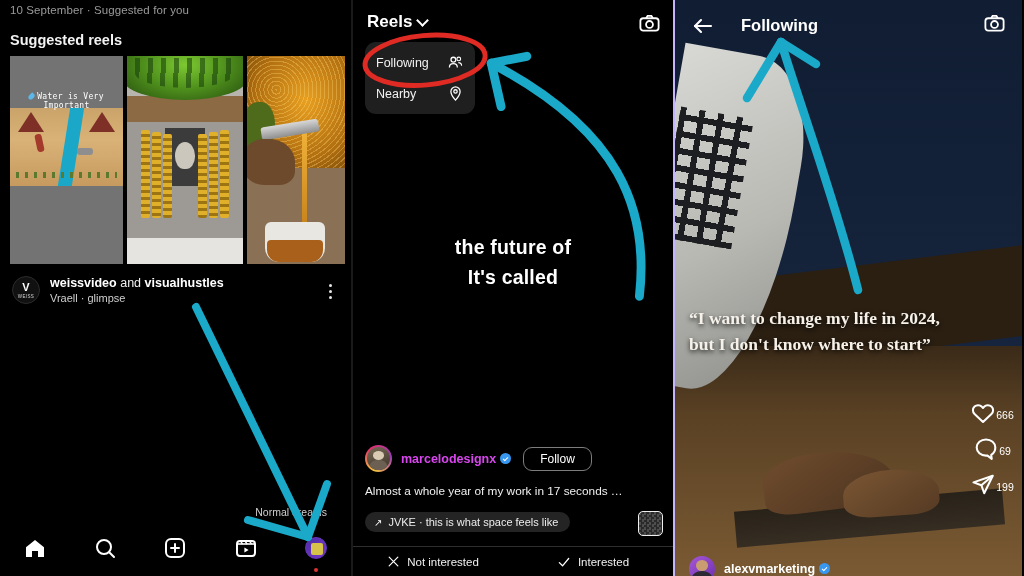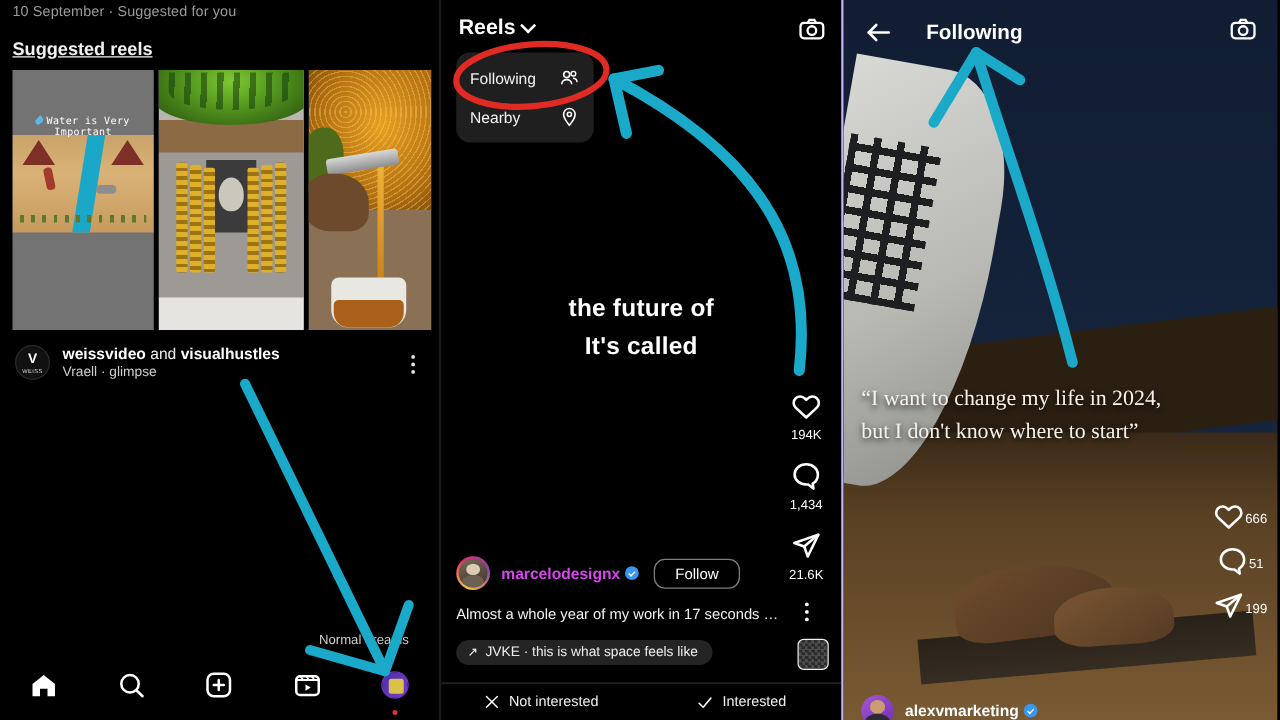--- a/index.html
+++ b/index.html
@@ -9,21 +9,21 @@
   .screen { position:relative; width:1024px; height:576px; display:flex; background:#000; }
 
   
   .panel { position:relative; height:576px; overflow:hidden; background:#000; }
   .p-left   { width:351px; }
   .p-mid    { width:324px; border-left:2px solid #1a1a1a; border-right:2px solid #c4b5fd;text-decoration:underline; }
   .p-right  { width:347px; }
 
   
   .meta-row { padding:4px 10px 0 10px; font-size:11.5px; color:#9a9a9a; letter-spacing:.1px; white-space:nowrap; }
-  .sug-title { padding:16px 10px 8px 10px; font-size:14.5px; font-weight:bold; color:#f2f2f2;text-decoration:underline; }
+  .sug-title { padding:16px 10px 8px 10px; font-size:14.5px; font-weight:bold; color:#f2f2f2; }
 
   .thumbs { display:flex; gap:4px; padding:0 10px 0 10px; height:208px; }
   .thumb { position:relative; flex:1; overflow:hidden; background:#737373; }
   .thumb.t1 { flex:0 0 113px; }
   .thumb.t2 { flex:0 0 116px; }
   .thumb.t3 { flex:0 0 98px; }
 
   
   .t1-inner { position:absolute; left:0; right:0; top:52px; height:78px;
      background:linear-gradient(180deg,#caa36a 0%,#d9b277 40%,#c79a5f 100%); }
@@ -188,21 +188,21 @@
      background:linear-gradient(180deg,#1d1a16,#2b2620); transform:rotate(-5deg); opacity:.85;}
 
   .r-head { position:absolute; left:0; right:0; top:12px; display:flex; align-items:center;
      padding:0 16px; z-index:6; }
   .r-back { width:24px;height:24px; position:relative; flex:0 0 24px;}
   .r-title { font-size:16.5px; font-weight:bold; color:#fff; margin-left:26px; }
   .r-cam { margin-left:auto; }
 
   .quote { position:absolute; left:14px; right:18px; top:305px; z-index:5;
      font-family:"Liberation Serif", serif; font-size:17.5px; color:#f6f2ea;
-     line-height:1.5; text-shadow:0 2px 5px rgba(0,0,0,.85); }
+     line-height:1.5; text-shadow:0 2px 5px rgba(0,0,0,.85);font-weight:bold; }
 
   .r-rail { position:absolute; right:8px; top:400px; width:44px; z-index:5;
      display:flex; flex-direction:column; align-items:center; }
   .r-rail .grp{ display:flex;flex-direction:row;align-items:center;margin-bottom:10px; }
   .r-rail .cnt{ font-size:10.5px;color:#fff;margin-top:3px; }
 
   .r-user { position:absolute; left:14px; bottom:-6px; display:flex; align-items:center; z-index:6;}
   .r-uav { width:26px;height:26px;border-radius:50%;flex:0 0 26px;
      background:linear-gradient(140deg,#a657d6,#6b2fb0); overflow:hidden; position:relative;}
   .r-uav::before{content:"";position:absolute;left:28%;top:16%;width:44%;height:40%;
@@ -364,46 +364,20 @@
           <circle cx="12" cy="9.1" r="2.4" fill="none" stroke="#fff" stroke-width="1.8"></circle>
           </svg>
       </div>
     </div>
 
     <div class="cap-overlay">
       <div>the future of</div>
       <div>It's called</div>
     </div>
 
-    <div class="rail">
-      <div class="grp">
-        <svg width="26" height="26" viewBox="0 0 24 24">
-          <path d="M12 20.3 4.2 13c-2-1.9-2-5 0-6.9 1.9-1.8 5-1.7 6.8.2l1 1 1-1c1.8-1.9 4.9-2 6.8-.2 2 1.9 2 5 0 6.9z" fill="none" stroke="#fff" stroke-width="1.9" stroke-linejoin="round"></path>
-          </svg>
-        <span class="cnt">194K</span>
-      </div>
-      <div class="grp">
-        <svg width="26" height="26" viewBox="0 0 24 24">
-          <path d="M12 3.2c-4.8 0-8.6 3.3-8.6 7.5 0 4.1 3.8 7.4 8.6 7.4h1.4l3.9 3-.5-3.7c2.3-1.3 3.8-3.8 3.8-6.7 0-4.2-3.8-7.5-8.6-7.5z" fill="none" stroke="#fff" stroke-width="1.9" stroke-linejoin="round"></path>
-          </svg>
-        <span class="cnt">1,434</span>
-      </div>
-      <div class="grp">
-        <svg width="26" height="26" viewBox="0 0 24 24">
-          <path d="M21 3.4 3.2 9.6l7.3 2.6 2.6 7.4z" fill="none" stroke="#fff" stroke-width="1.9" stroke-linejoin="round"></path>
-          <path d="M10.5 12.2 21 3.4" stroke="#fff" stroke-width="1.9"></path>
-          </svg>
-        <span class="cnt">21.6K</span>
-      </div>
-      <div class="kb">
-          <i></i>
-          <i></i>
-          <i></i>
-        </div>
-    </div>
 
     <div class="user-row">
       <div class="u-av">
           <div class="u-av-in"></div>
         </div>
       <span class="u-name">
         <span>marcelodesignx</span><span class="verif"></span>
       </span>
       <div class="follow-btn">Follow</div>
     </div>
@@ -477,21 +451,21 @@
       <div class="grp">
         <svg width="26" height="26" viewBox="0 0 24 24">
           <path d="M12 20.3 4.2 13c-2-1.9-2-5 0-6.9 1.9-1.8 5-1.7 6.8.2l1 1 1-1c1.8-1.9 4.9-2 6.8-.2 2 1.9 2 5 0 6.9z" fill="none" stroke="#fff" stroke-width="1.9" stroke-linejoin="round"></path>
           </svg>
         <span class="cnt">666</span>
       </div>
       <div class="grp">
         <svg width="26" height="26" viewBox="0 0 24 24">
           <path d="M12 3.2c-4.8 0-8.6 3.3-8.6 7.5 0 4.1 3.8 7.4 8.6 7.4h1.4l3.9 3-.5-3.7c2.3-1.3 3.8-3.8 3.8-6.7 0-4.2-3.8-7.5-8.6-7.5z" fill="none" stroke="#fff" stroke-width="1.9" stroke-linejoin="round"></path>
           </svg>
-        <span class="cnt">51</span>
+        <span class="cnt">69</span>
       </div>
       <div class="grp">
         <svg width="26" height="26" viewBox="0 0 24 24">
           <path d="M21 3.4 3.2 9.6l7.3 2.6 2.6 7.4z" fill="none" stroke="#fff" stroke-width="1.9" stroke-linejoin="round"></path>
           <path d="M10.5 12.2 21 3.4" stroke="#fff" stroke-width="1.9"></path>
           </svg>
         <span class="cnt">199</span>
       </div>
     </div>
 

